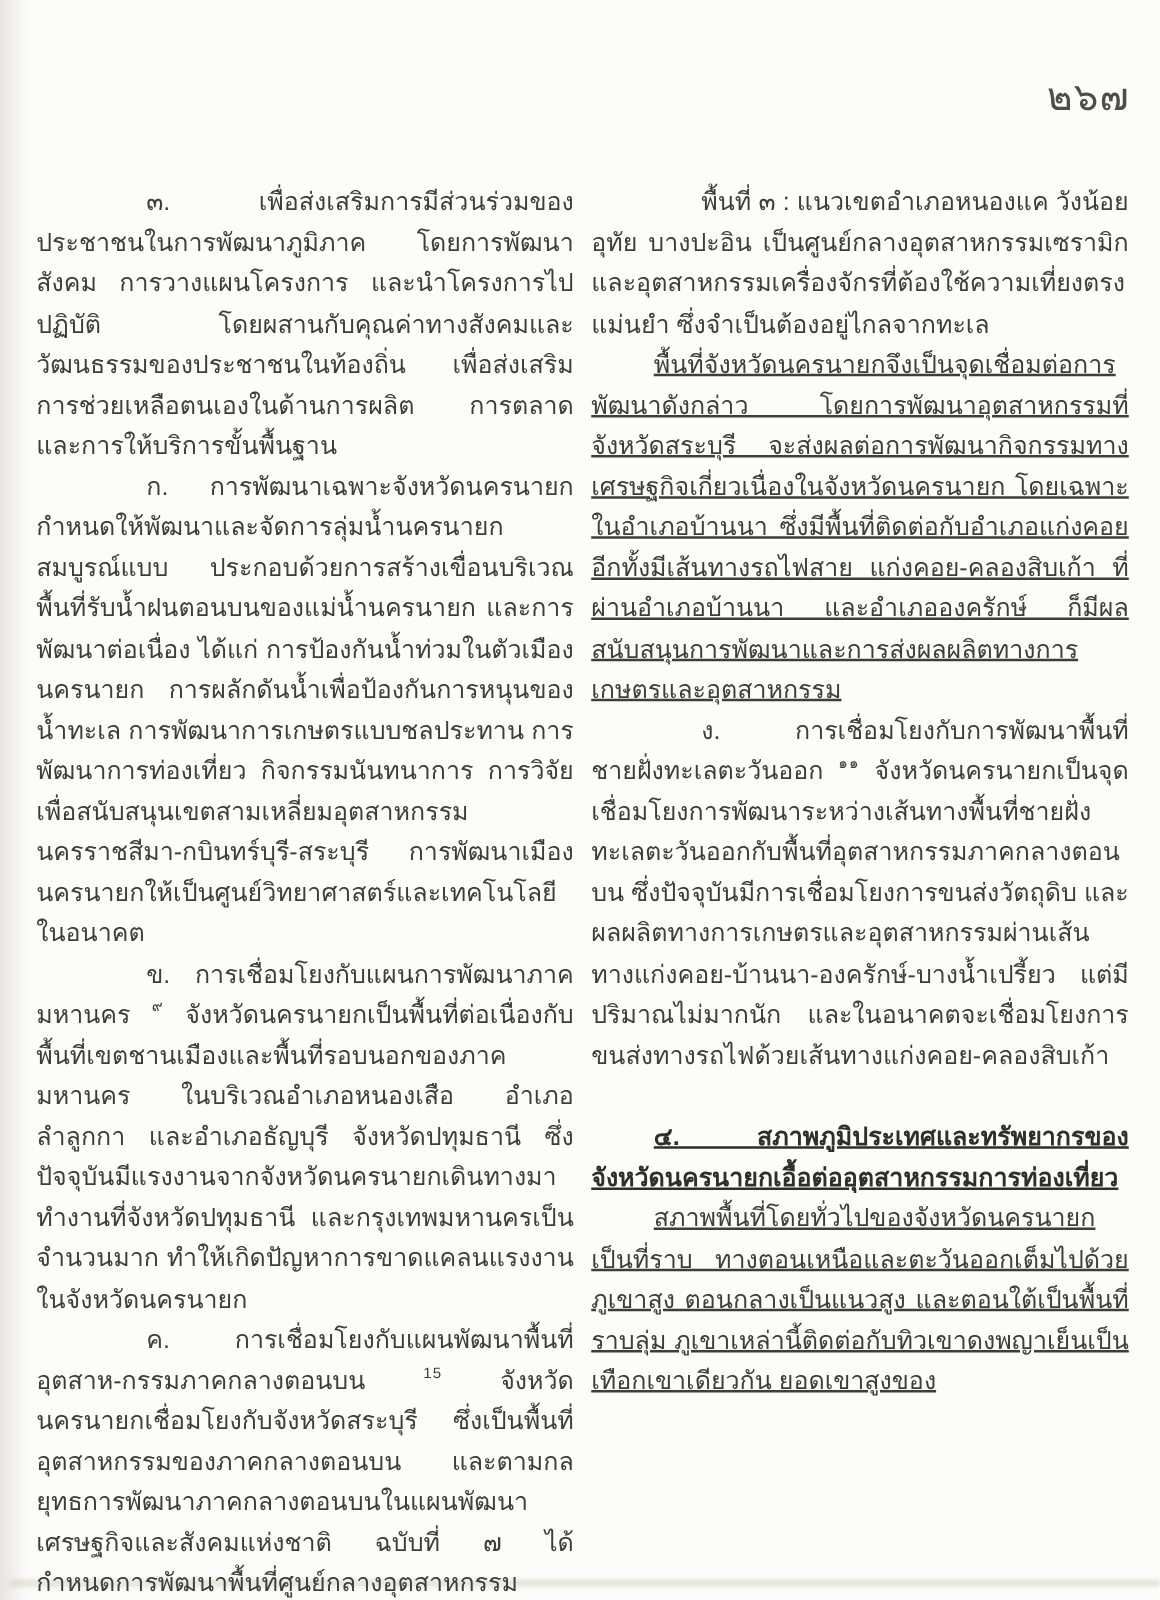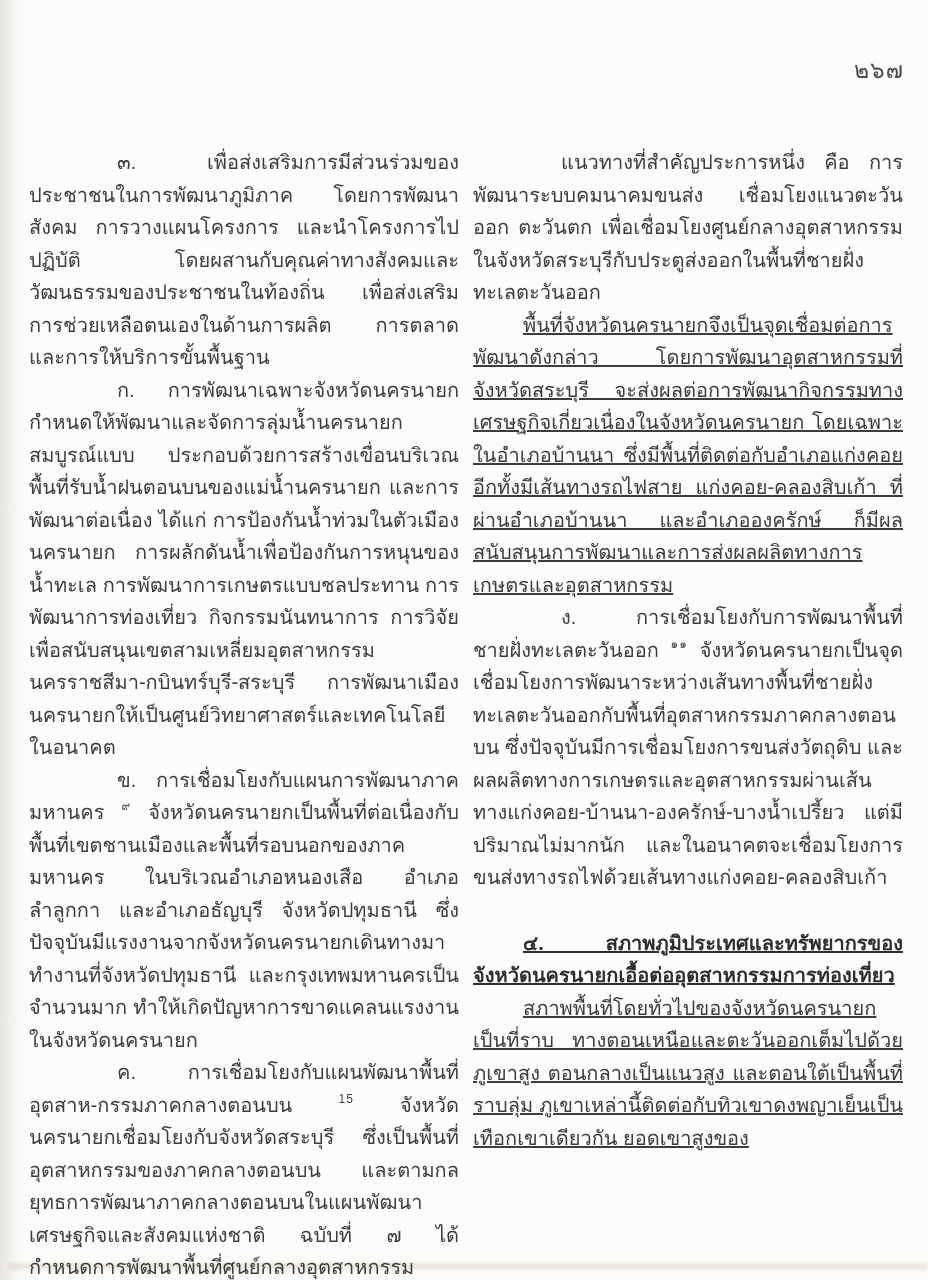--- a/index.html
+++ b/index.html
@@ -30,21 +30,21 @@
     top: 1264px;
     height: 5px;
     background: rgba(185, 172, 148, 0.35);
     filter: blur(2px);
     pointer-events: none;
   }
   .page-number {
     position: absolute;
     top: 52px;
     right: 24px;
-    font-size: 23px;
+    font-size: 31px;
     letter-spacing: 1px;
     color: #4c4c4c;
   }
   .columns {
     position: absolute;
     top: 146px;
     left: 29px;
     width: 874px;
     display: flex;
     gap: 14px;
@@ -87,21 +87,21 @@
 
     <div class="col">
       <p class="indent-lg">๓. เพื่อส่งเสริมการมีส่วนร่วมของประชาชนในการพัฒนาภูมิภาค โดยการพัฒนาสังคม การวางแผนโครงการ และนำโครงการไปปฏิบัติ โดยผสานกับคุณค่าทางสังคมและวัฒนธรรมของประชาชนในท้องถิ่น เพื่อส่งเสริมการช่วยเหลือตนเองในด้านการผลิต การตลาด และการให้บริการขั้นพื้นฐาน</p>
       <p class="indent-lg">ก. การพัฒนาเฉพาะจังหวัดนครนายก กำหนดให้พัฒนาและจัดการลุ่มน้ำนครนายกสมบูรณ์แบบ ประกอบด้วยการสร้างเขื่อนบริเวณพื้นที่รับน้ำฝนตอนบนของแม่น้ำนครนายก และการพัฒนาต่อเนื่อง ได้แก่ การป้องกันน้ำท่วมในตัวเมืองนครนายก การผลักดันน้ำเพื่อป้องกันการหนุนของน้ำทะเล การพัฒนาการเกษตรแบบชลประทาน การพัฒนาการท่องเที่ยว กิจกรรมนันทนาการ การวิจัยเพื่อสนับสนุนเขตสามเหลี่ยมอุตสาหกรรม นครราชสีมา-กบินทร์บุรี-สระบุรี การพัฒนาเมืองนครนายกให้เป็นศูนย์วิทยาศาสตร์และเทคโนโลยีในอนาคต</p>
       <p class="indent-lg"><span>ข. การเชื่อมโยงกับแผนการพัฒนาภาคมหานคร </span><sup class="fn">๙</sup><span> จังหวัดนครนายกเป็นพื้นที่ต่อเนื่องกับพื้นที่เขตชานเมืองและพื้นที่รอบนอกของภาคมหานคร ในบริเวณอำเภอหนองเสือ อำเภอลำลูกกา และอำเภอธัญบุรี จังหวัดปทุมธานี ซึ่งปัจจุบันมีแรงงานจากจังหวัดนครนายกเดินทางมาทำงานที่จังหวัดปทุมธานี และกรุงเทพมหานครเป็นจำนวนมาก ทำให้เกิดปัญหาการขาดแคลนแรงงานในจังหวัดนครนายก</span></p>
       <p class="indent-lg"><span>ค. การเชื่อมโยงกับแผนพัฒนาพื้นที่อุตสาห-กรรมภาคกลางตอนบน </span><sup class="fn">15</sup><span> จังหวัดนครนายกเชื่อมโยงกับจังหวัดสระบุรี ซึ่งเป็นพื้นที่อุตสาหกรรมของภาคกลางตอนบน และตามกลยุทธการพัฒนาภาคกลางตอนบนในแผนพัฒนาเศรษฐกิจและสังคมแห่งชาติ ฉบับที่ ๗ ได้กำหนดการพัฒนาพื้นที่ศูนย์กลางอุตสาหกรรมสระบุรี ดังนี้</span></p>
 
     </div>
 
     <div class="col">
-      <p class="indent-lg">แนวทางที่สำคัญประการหนึ่ง คือ การพัฒนาระบบคมนาคมขนส่ง เชื่อมโยงแนวตะวันออก ตะวันตก เพื่อเชื่อมโยงศูนย์กลางอุตสาหกรรมในจังหวัดสระบุรีกับประตูส่งออกในพื้นที่ชายฝั่งทะเลตะวันออก</p>
+      <p class="indent-lg">พื้นที่ ๓ : แนวเขตอำเภอหนองแค วังน้อย อุทัย บางปะอิน เป็นศูนย์กลางอุตสาหกรรมเซรามิก และอุตสาหกรรมเครื่องจักรที่ต้องใช้ความเที่ยงตรง แม่นยำ ซึ่งจำเป็นต้องอยู่ไกลจากทะเล</p>
       <p class="indent-md">พื้นที่จังหวัดนครนายกจึงเป็นจุดเชื่อมต่อการพัฒนาดังกล่าว โดยการพัฒนาอุตสาหกรรมที่จังหวัดสระบุรี จะส่งผลต่อการพัฒนากิจกรรมทางเศรษฐกิจเกี่ยวเนื่องในจังหวัดนครนายก โดยเฉพาะในอำเภอบ้านนา ซึ่งมีพื้นที่ติดต่อกับอำเภอแก่งคอย อีกทั้งมีเส้นทางรถไฟสาย แก่งคอย-คลองสิบเก้า ที่ผ่านอำเภอบ้านนา และอำเภอองครักษ์ ก็มีผลสนับสนุนการพัฒนาและการส่งผลผลิตทางการเกษตรและอุตสาหกรรม</p>
       <p class="indent-lg"><span>ง. การเชื่อมโยงกับการพัฒนาพื้นที่ชายฝั่งทะเลตะวันออก </span><sup class="fn">๑๑</sup><span> จังหวัดนครนายกเป็นจุดเชื่อมโยงการพัฒนาระหว่างเส้นทางพื้นที่ชายฝั่งทะเลตะวันออกกับพื้นที่อุตสาหกรรมภาคกลางตอนบน ซึ่งปัจจุบันมีการเชื่อมโยงการขนส่งวัตถุดิบ และผลผลิตทางการเกษตรและอุตสาหกรรมผ่านเส้นทางแก่งคอย-บ้านนา-องครักษ์-บางน้ำเปรี้ยว แต่มีปริมาณไม่มากนัก และในอนาคตจะเชื่อมโยงการขนส่งทางรถไฟด้วยเส้นทางแก่งคอย-คลองสิบเก้า</span></p>
       <p class="section-heading indent-md">๔. สภาพภูมิประเทศและทรัพยากรของจังหวัดนครนายกเอื้อต่ออุตสาหกรรมการท่องเที่ยว</p>
       <p class="indent-md">สภาพพื้นที่โดยทั่วไปของจังหวัดนครนายกเป็นที่ราบ ทางตอนเหนือและตะวันออกเต็มไปด้วยภูเขาสูง ตอนกลางเป็นแนวสูง และตอนใต้เป็นพื้นที่ราบลุ่ม ภูเขาเหล่านี้ติดต่อกับทิวเขาดงพญาเย็นเป็นเทือกเขาเดียวกัน ยอดเขาสูงของ</p>
     </div>
 
   </div>
 
 </div>
 

